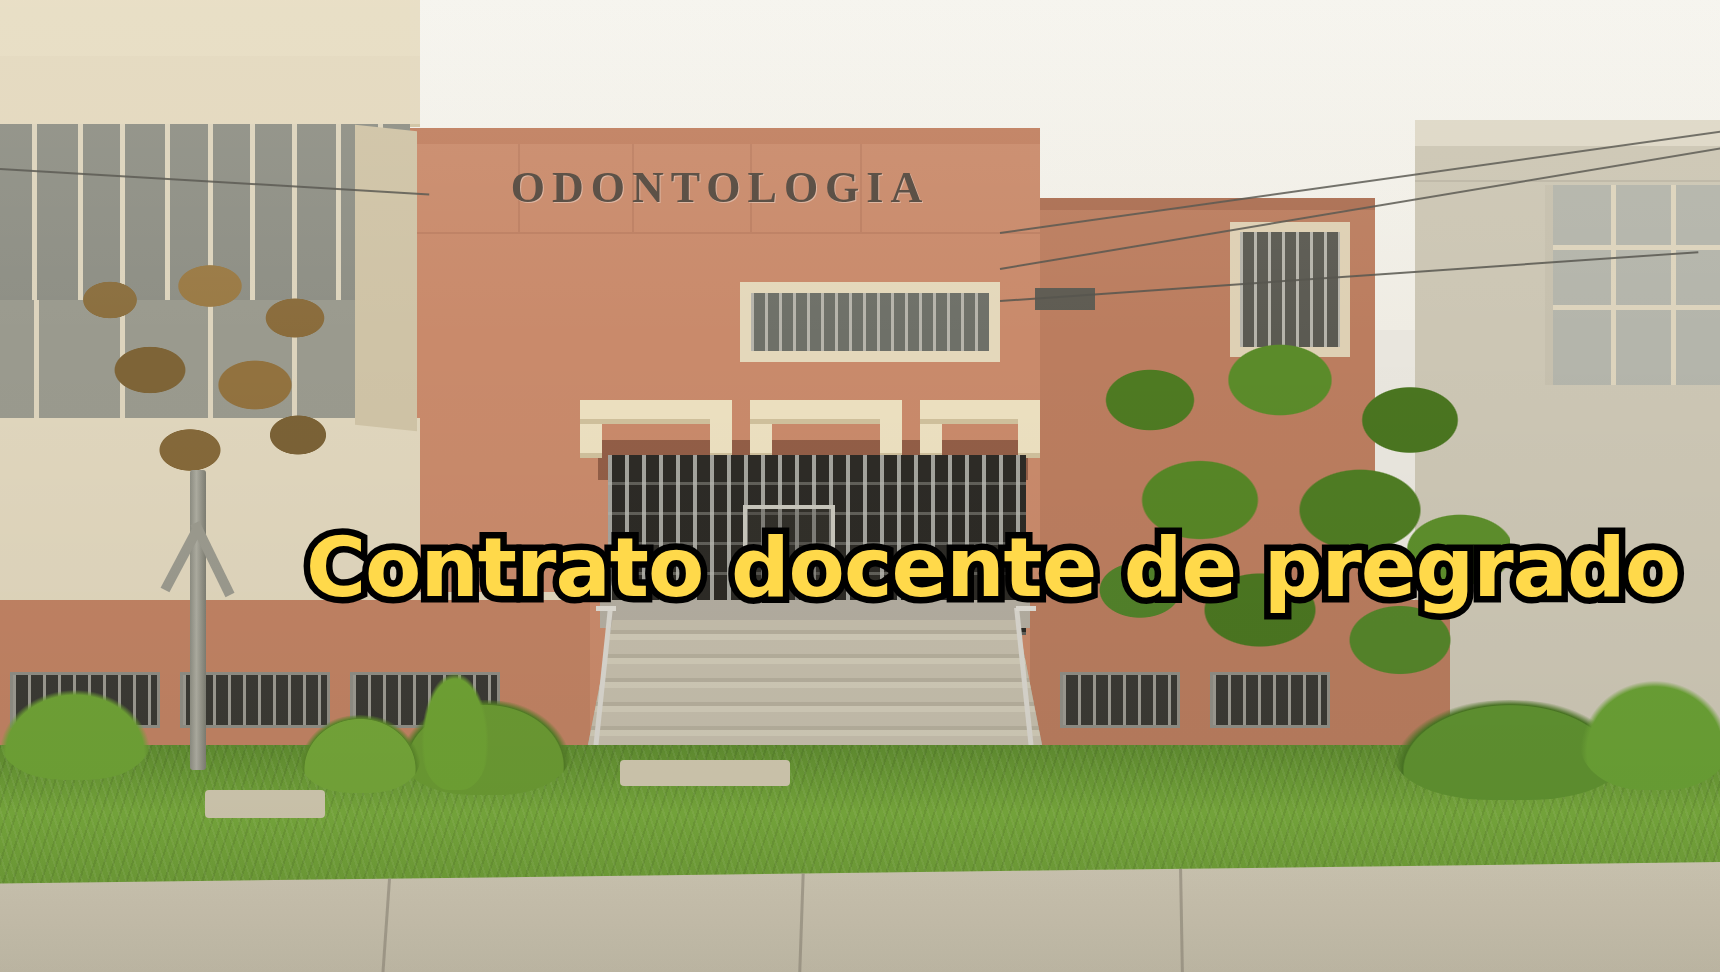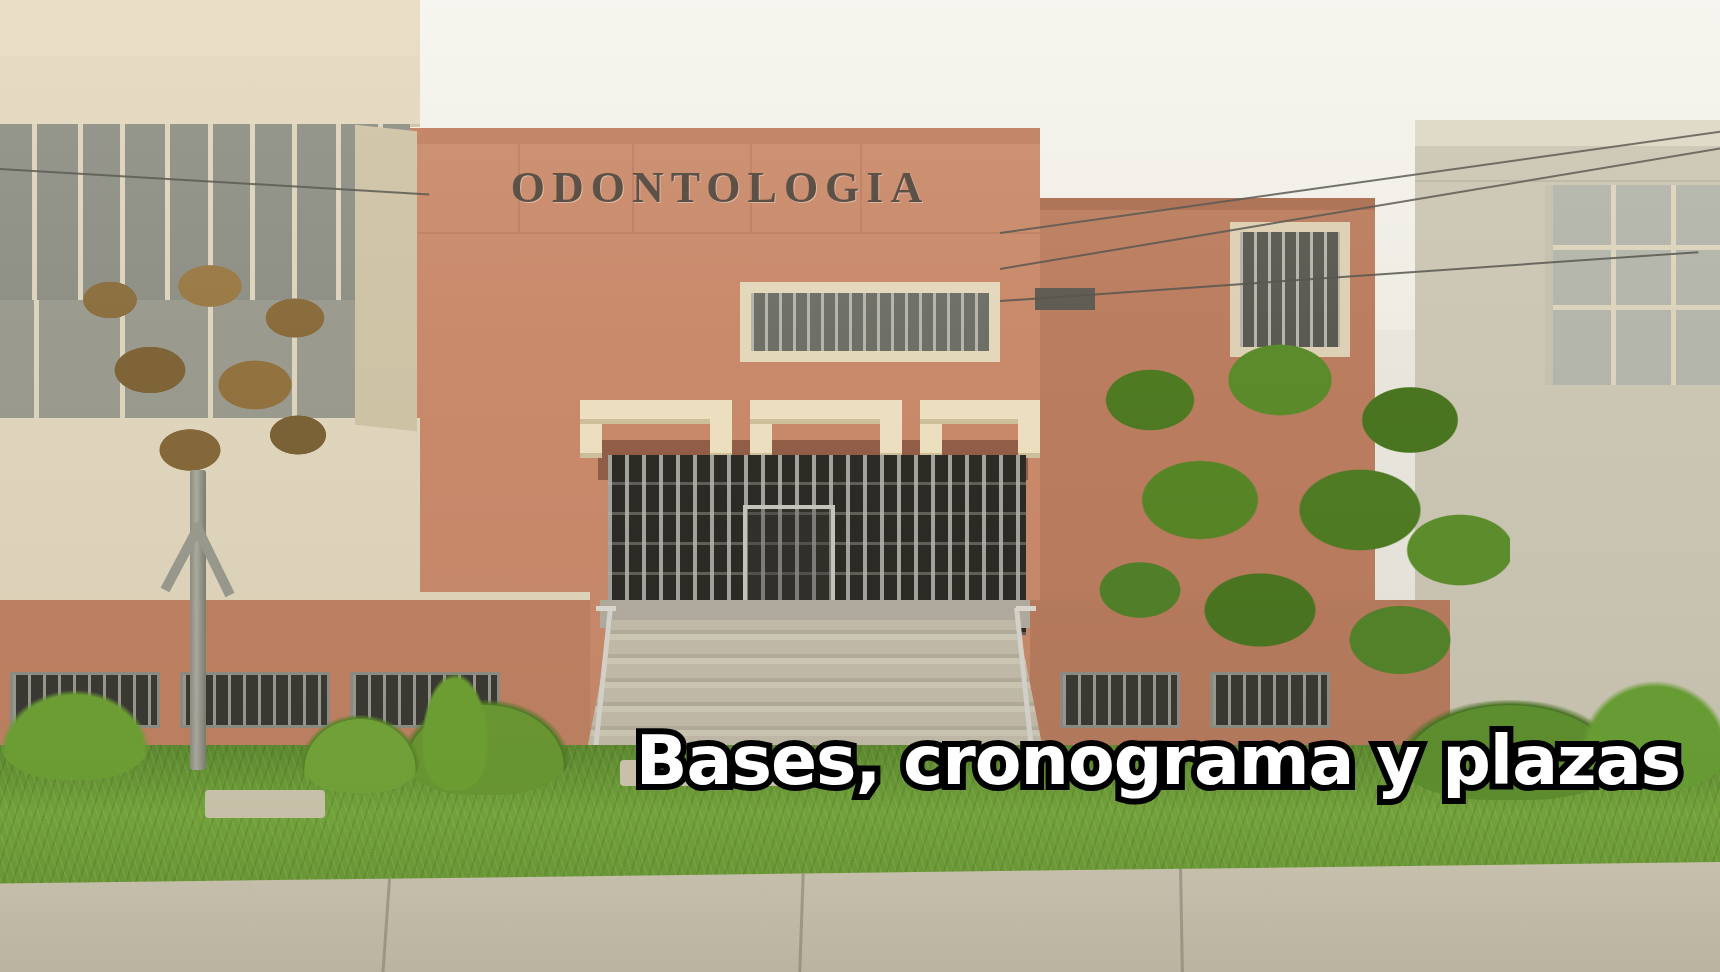--- a/index.html
+++ b/index.html
@@ -611,16 +611,16 @@
 
     <div class="wire" style="left:1000px; top:232px; width:760px; transform:rotate(-8deg);"></div>
     <div class="wire" style="left:1000px; top:268px; width:760px; transform:rotate(-9.5deg);"></div>
     <div class="wire" style="left:1000px; top:300px; width:700px; transform:rotate(-4deg);"></div>
     <div class="wire" style="left:0px;    top:168px; width:430px; transform:rotate(3.4deg);"></div>
 
     <div class="grade"></div>
   </div>
 
   <div class="overlay">
-    <div class="subline">Bases, cronograma y plazas</div>
+    <div class="headline">Contrato docente de pregrado</div>
   </div>
 
 </div>
 
 </body></html>

